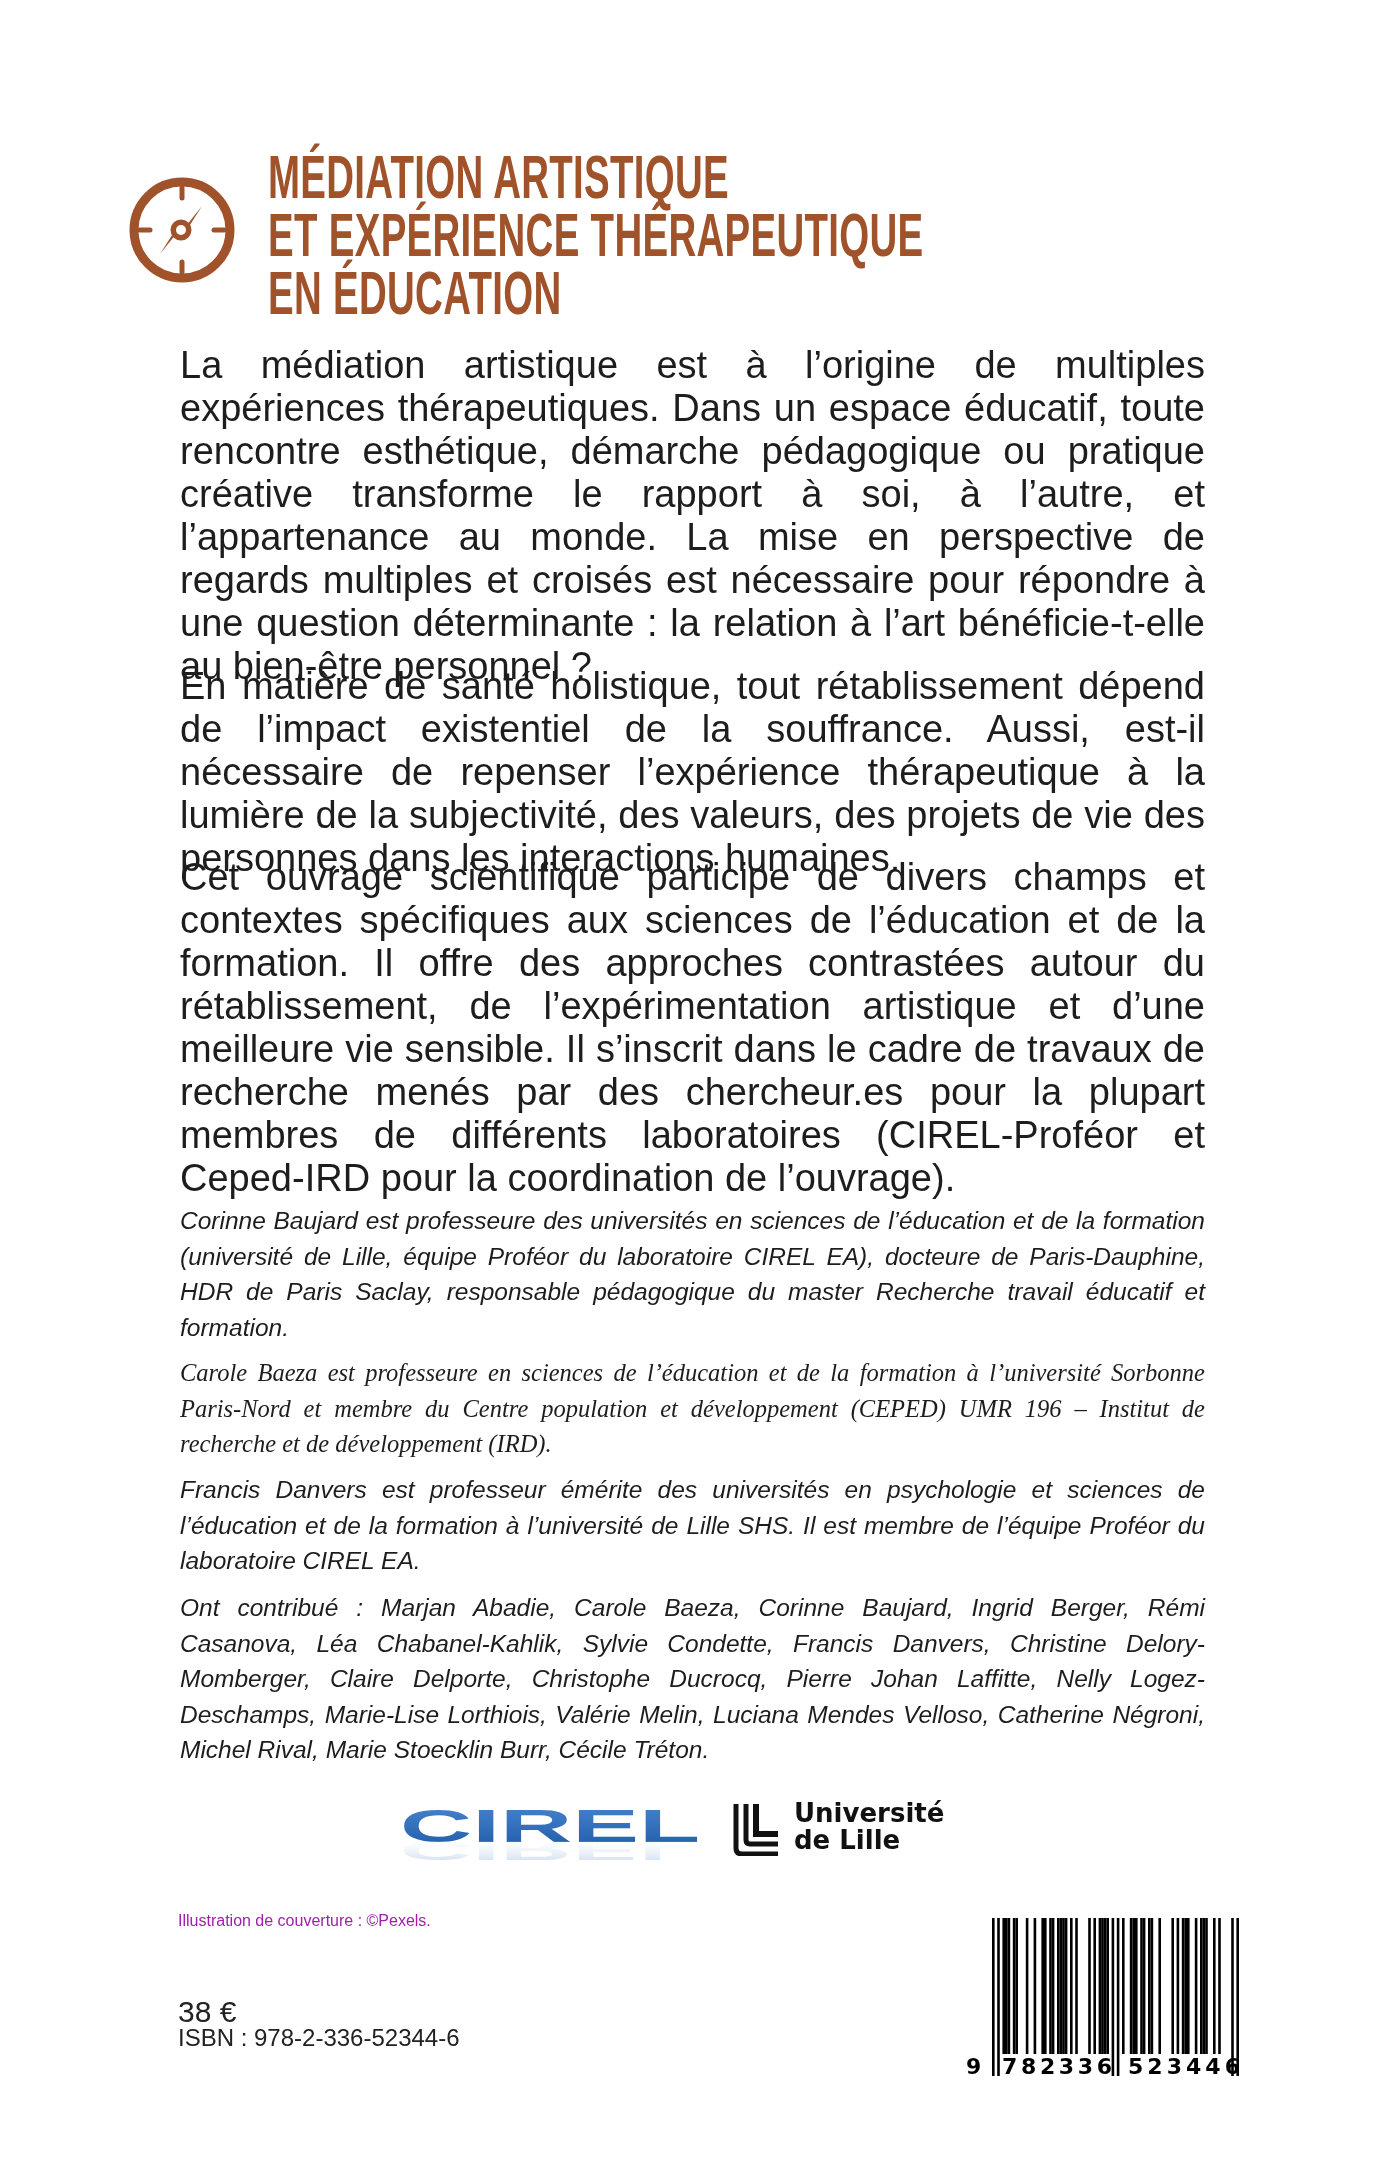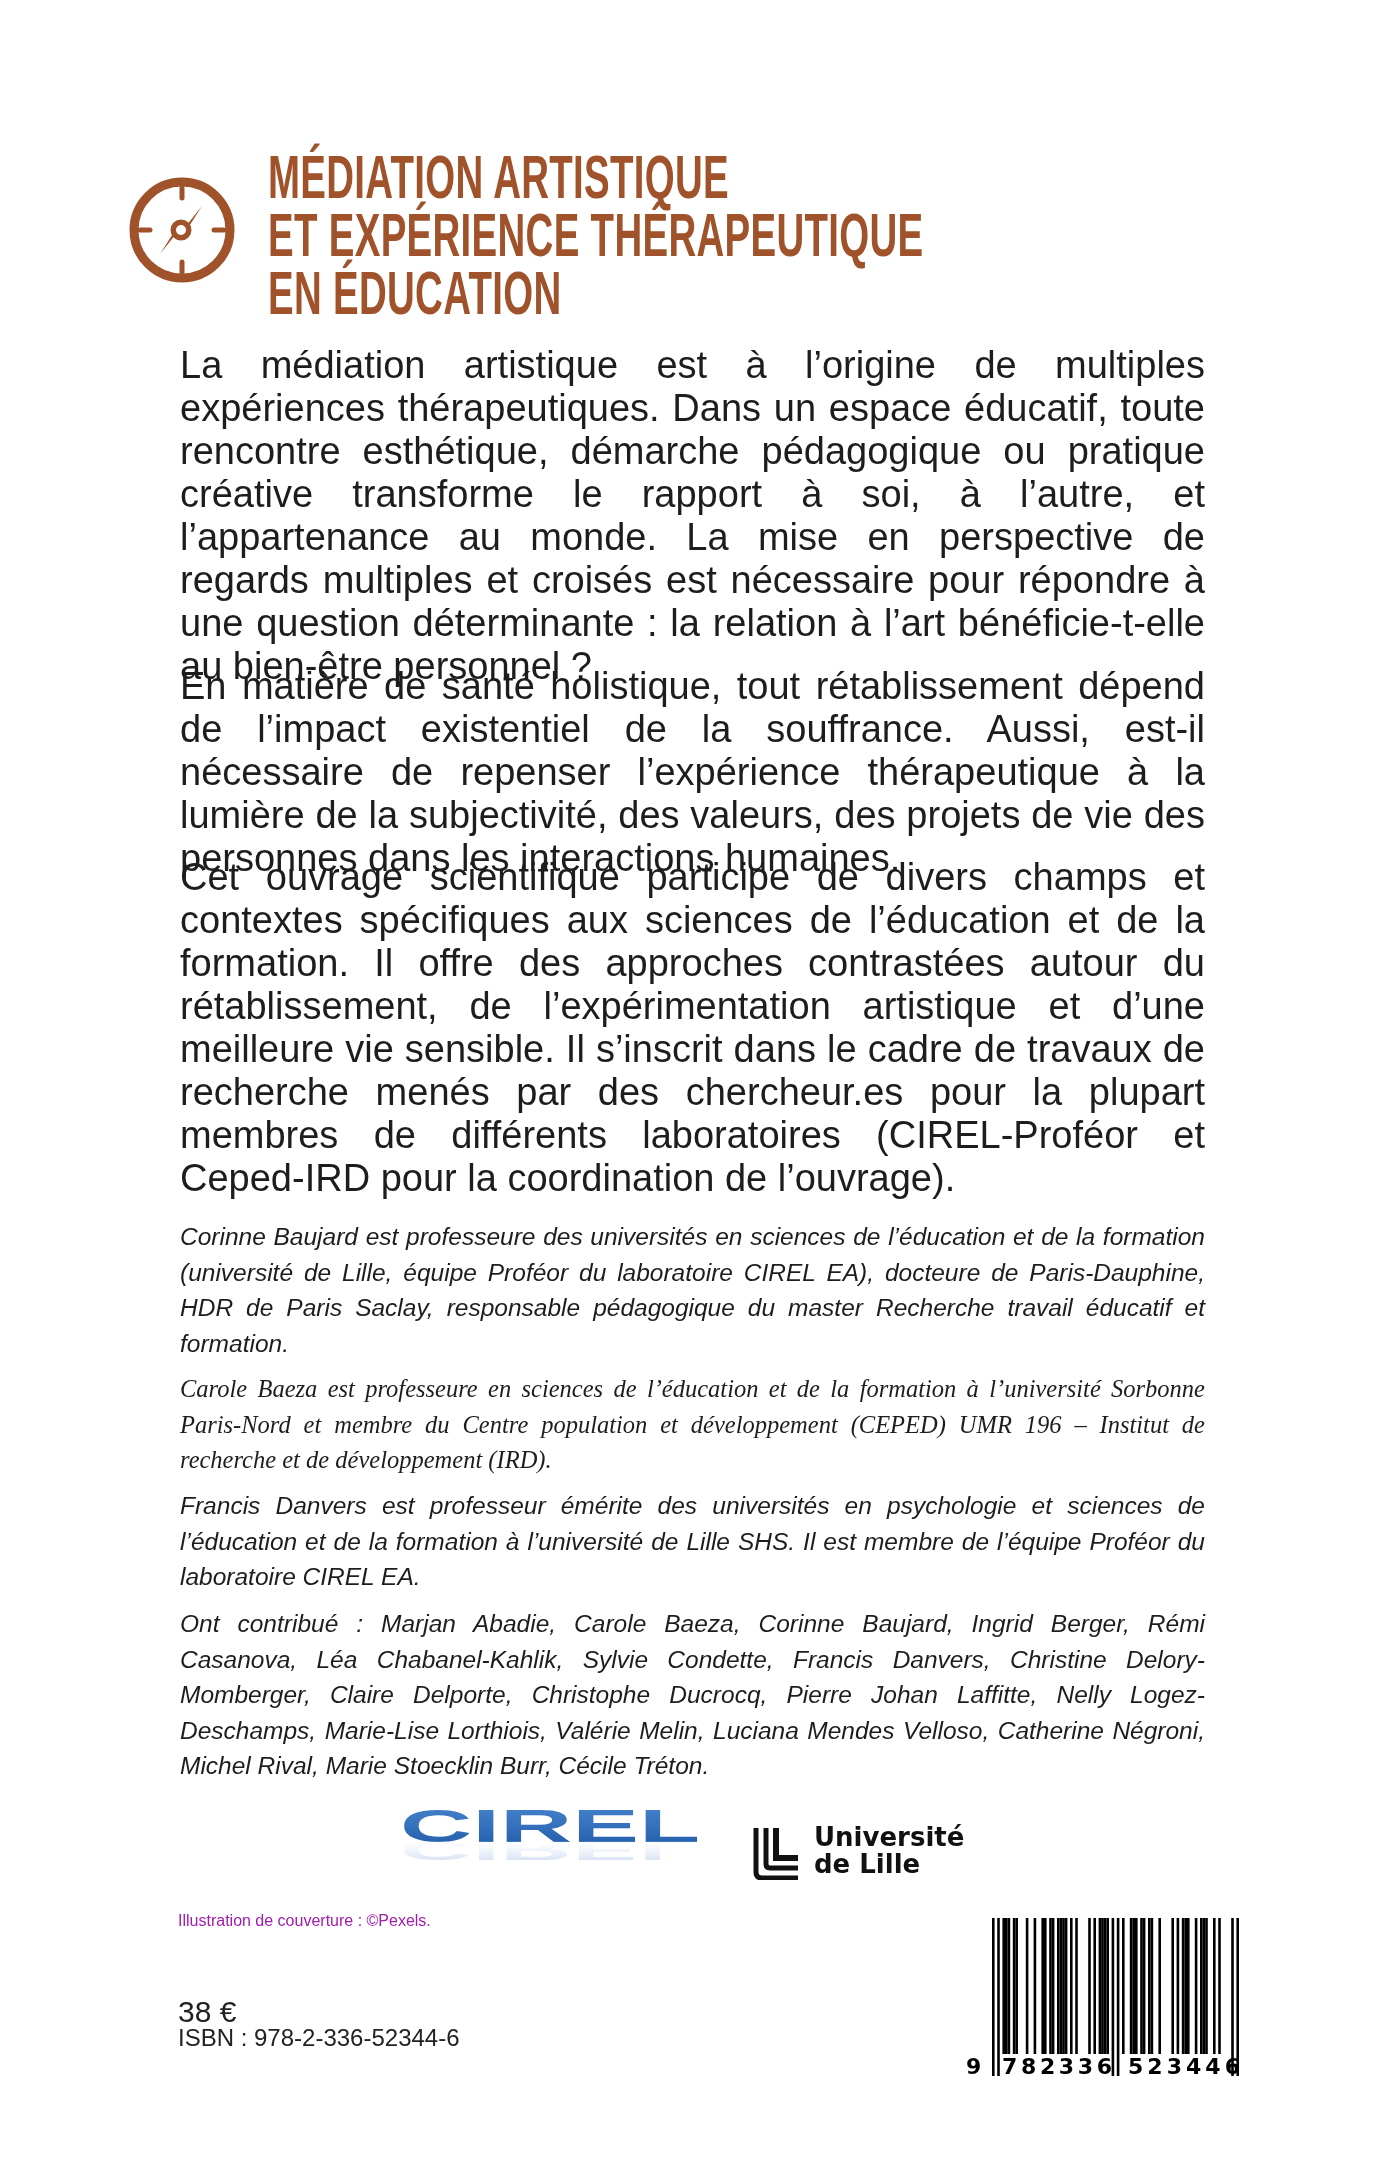--- a/index.html
+++ b/index.html
@@ -5,24 +5,24 @@
   html, body { margin:0; padding:0; background:#ffffff; }
   body { width:1400px; height:2168px; position:relative; overflow:hidden; font-family:"Liberation Sans", sans-serif; color:#1c1c1c; }
   .abs { position:absolute; }
 
   #compass { left:126px; top:174px; width:112px; height:112px; }
 
   .title-line { position:absolute; left:268px; color:#A0532B; font-family:"Liberation Sans", sans-serif; font-weight:bold; font-size:62px; line-height:58px; letter-spacing:0.5px; transform-origin:left top; transform:scaleX(0.62); white-space:nowrap; }
 
   .body-p { position:absolute; left:180px; width:1025px; font-family:"Liberation Sans", sans-serif; font-size:38px; line-height:43px; text-align:justify; transform-origin:left top; color:#1d1d1d; }
 
-  .bio { position:absolute; left:180px; width:1025px; font-family:"Liberation Sans", sans-serif; font-style:italic; font-size:24.5px; line-height:35.5px; text-align:justify; color:#1d1d1d;margin-top:16px; }
+  .bio { position:absolute; left:180px; width:1025px; font-family:"Liberation Sans", sans-serif; font-style:italic; font-size:24.5px; line-height:35.5px; text-align:justify; color:#1d1d1d; }
 
   .cirel { left:395px; top:1800px; width:310px; height:80px; }
-  .lille { left:752px; top:1800px; width:220px; height:60px;margin-top:24px; }
+  .lille { left:732px; top:1800px; width:220px; height:60px; }
   .lille-text { position:absolute; left:62px; top:0; font-family:"DejaVu Sans", sans-serif; font-size:26px; line-height:27px; color:#111; font-weight:bold; }
 
   .credit { left:178px; top:1912px; font-size:16px; color:#a21caf; }
   .isbn { left:178px; top:2008px; font-size:24px; color:#222;margin-top:16px; }
   .price { left:178px; top:1995px; font-size:30px; color:#222; }
 
   .barcode { left:960px; top:1910px; width:300px; height:170px; }
 </style>
 </head>
 <body>

